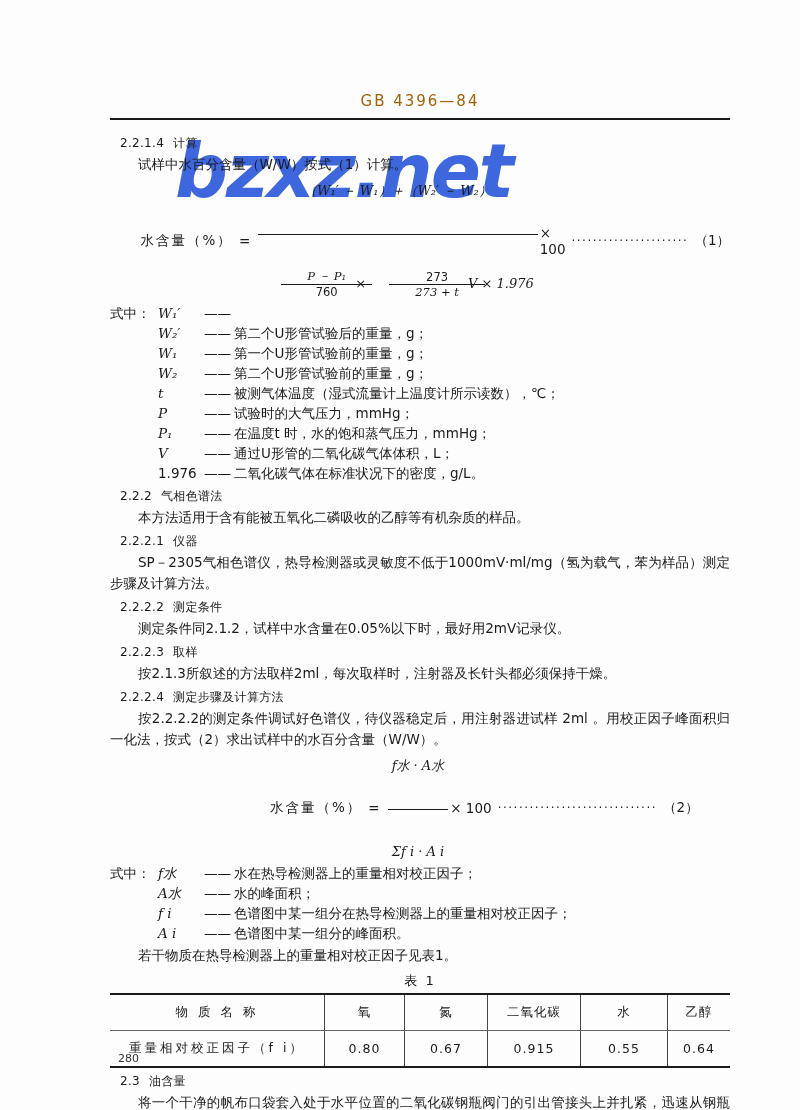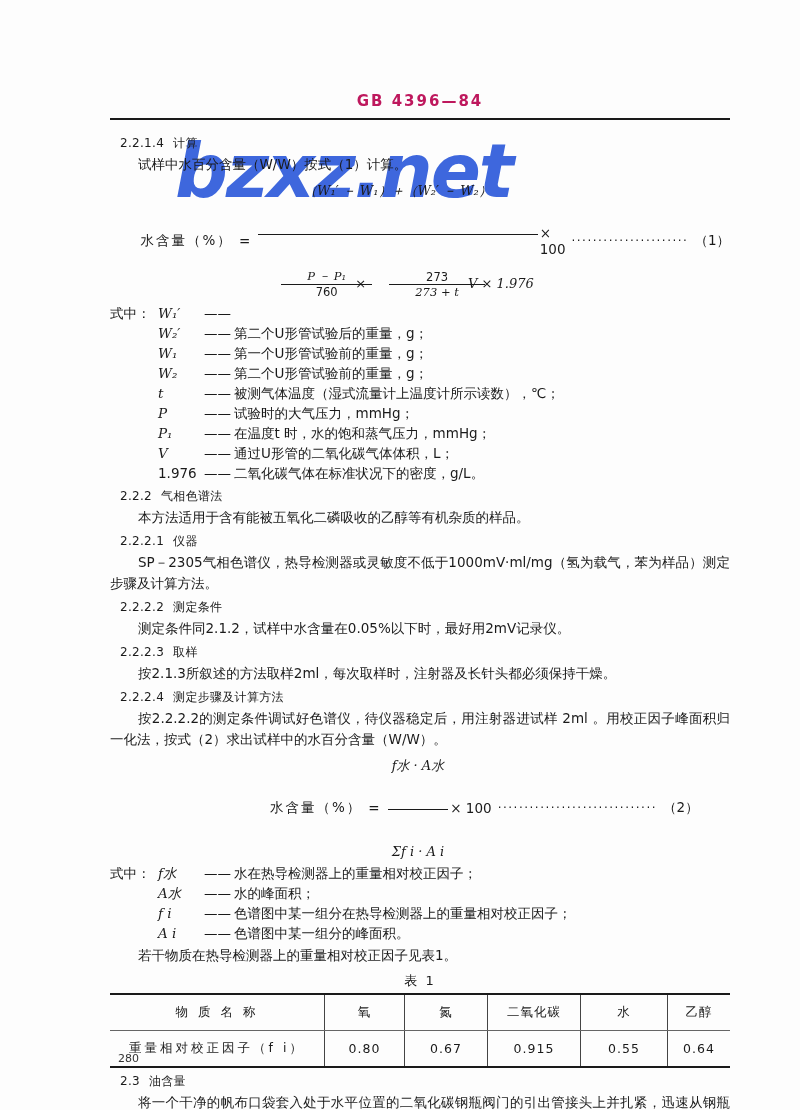--- a/index.html
+++ b/index.html
@@ -42,23 +42,23 @@
     z-index: 2;
   }
   
   .doc-header {
     position: absolute;
     top: 92px;
     left: 110px;
     width: 620px;
     text-align: center;
     font-size: 15px;
-    font-weight: bold;
+    font-weight: normal;
     letter-spacing: 2px;
-    color: #be185d;
+    color: #a16207;
   }
   .header-rule {
     position: absolute;
     top: 118px;
     left: 110px;
     width: 620px;
     height: 2px;
     background: #1a1a1a;
   }
   

